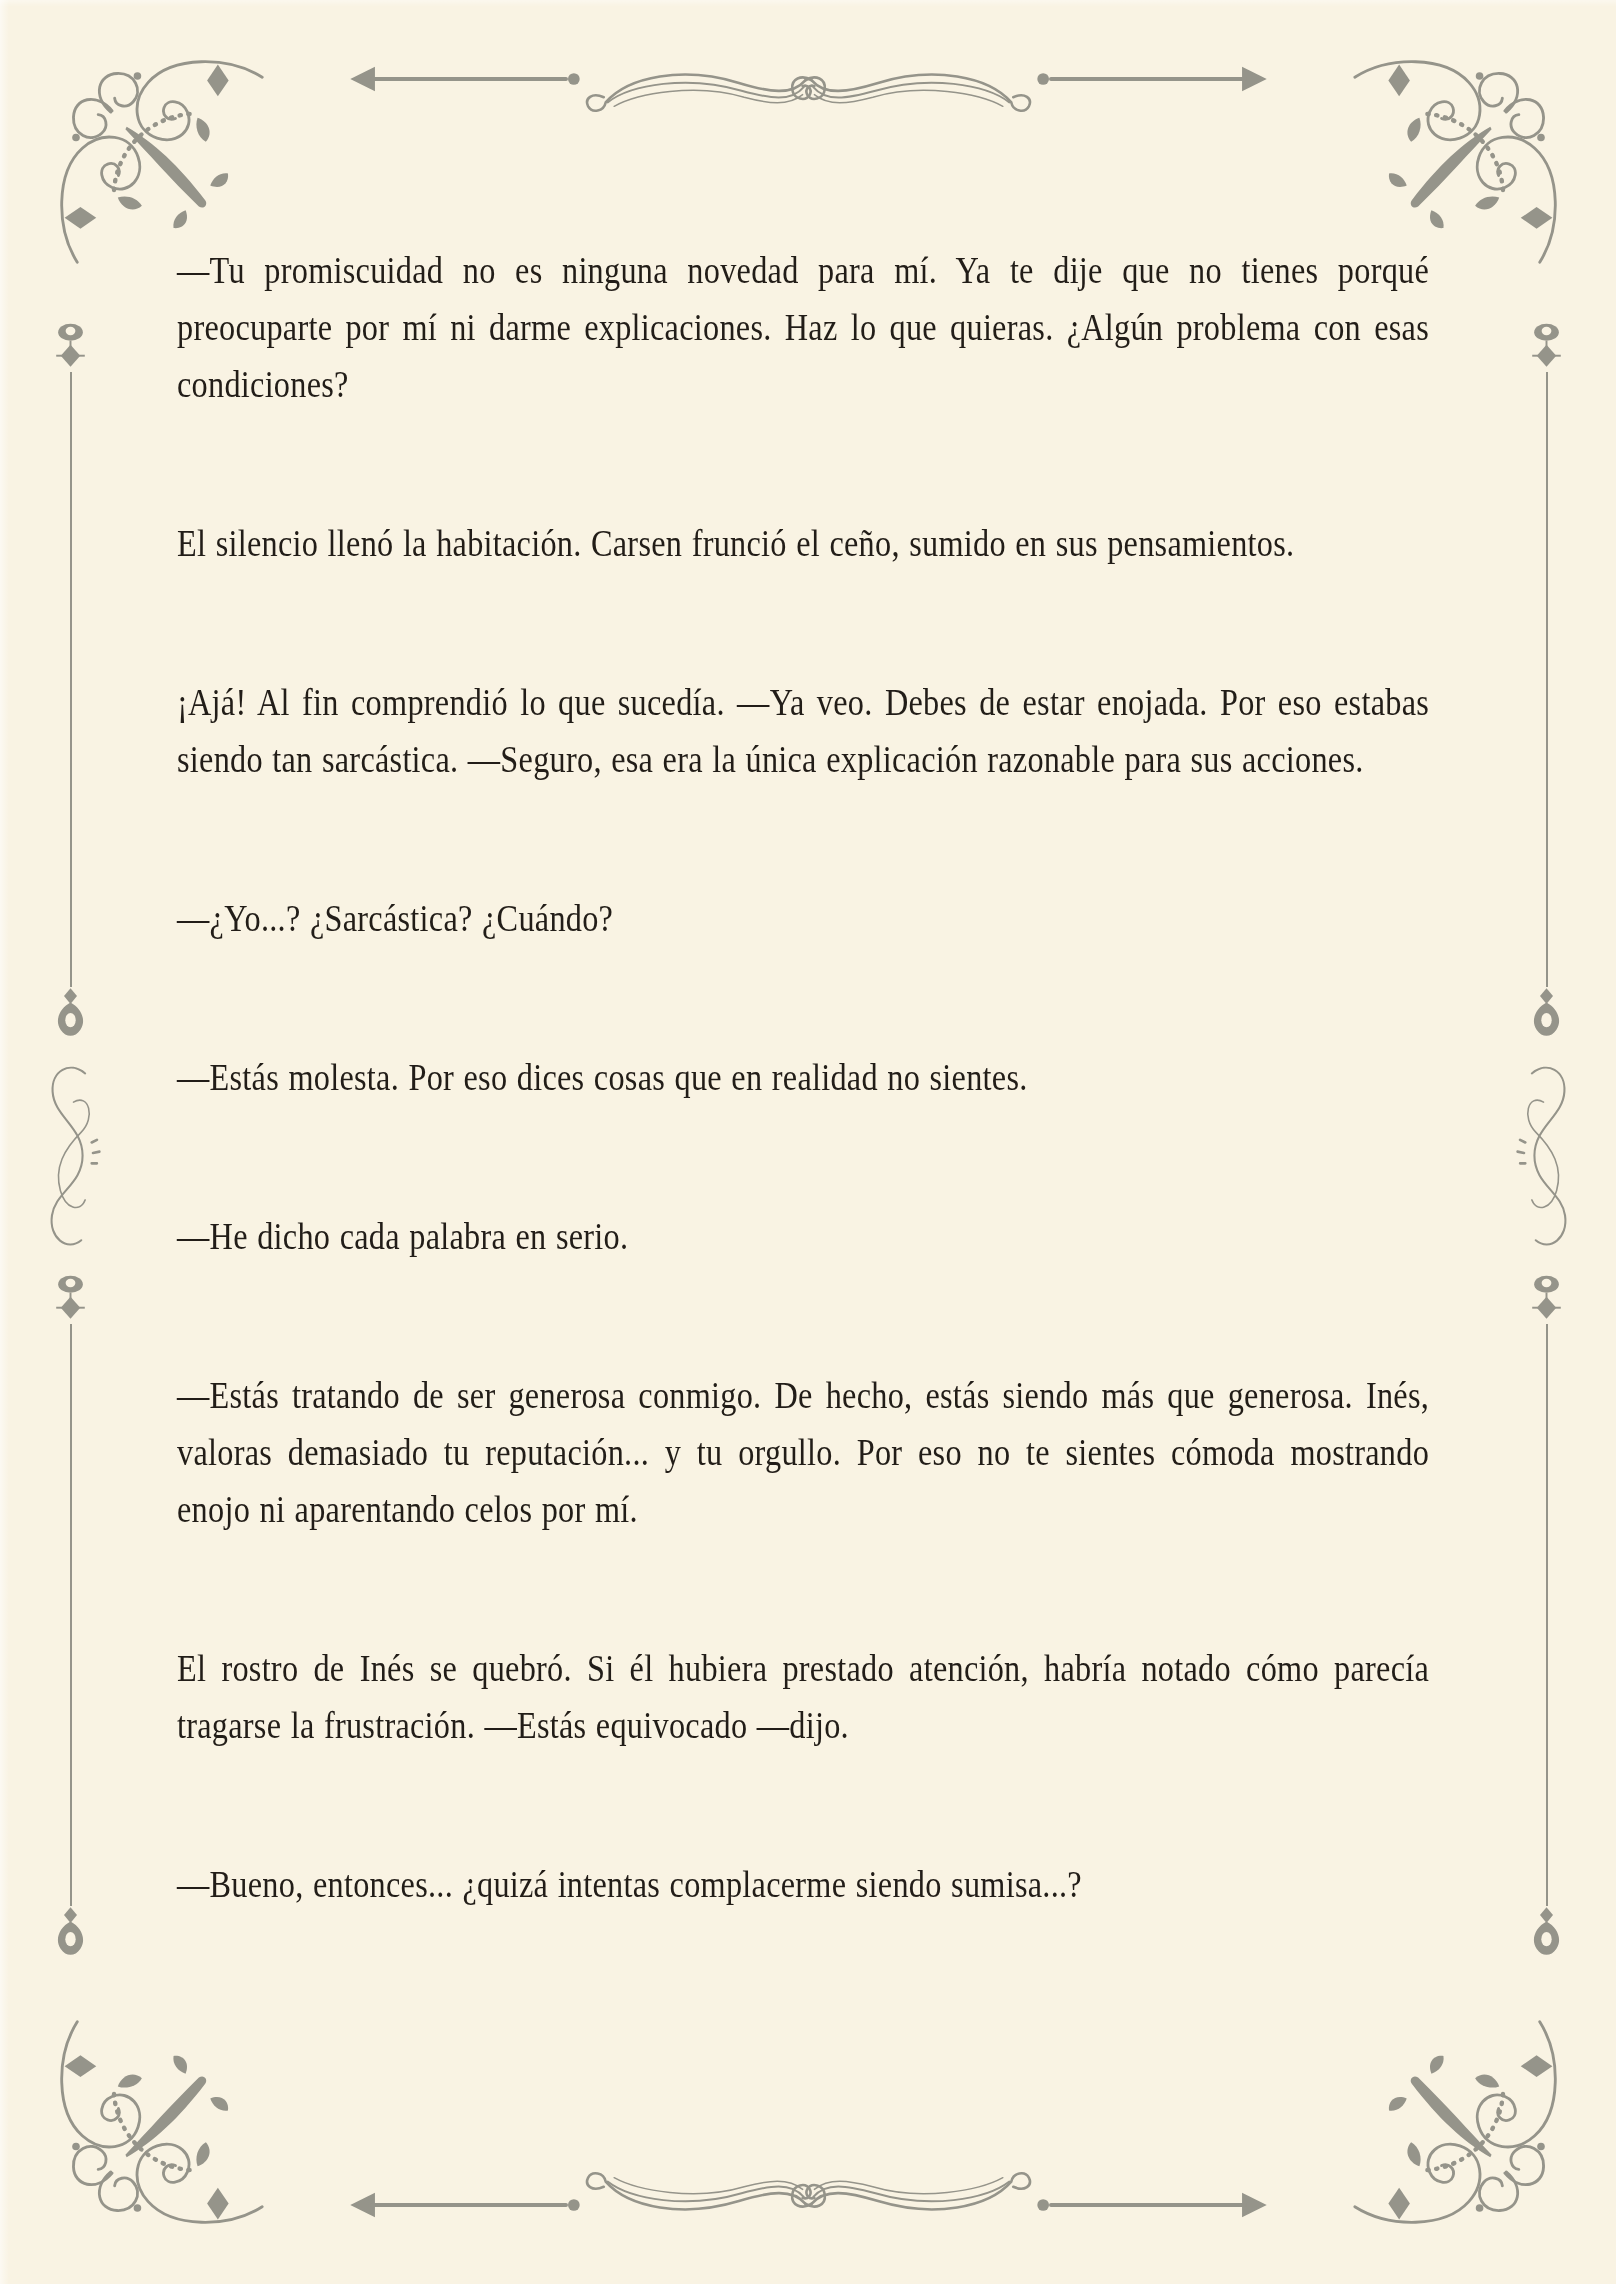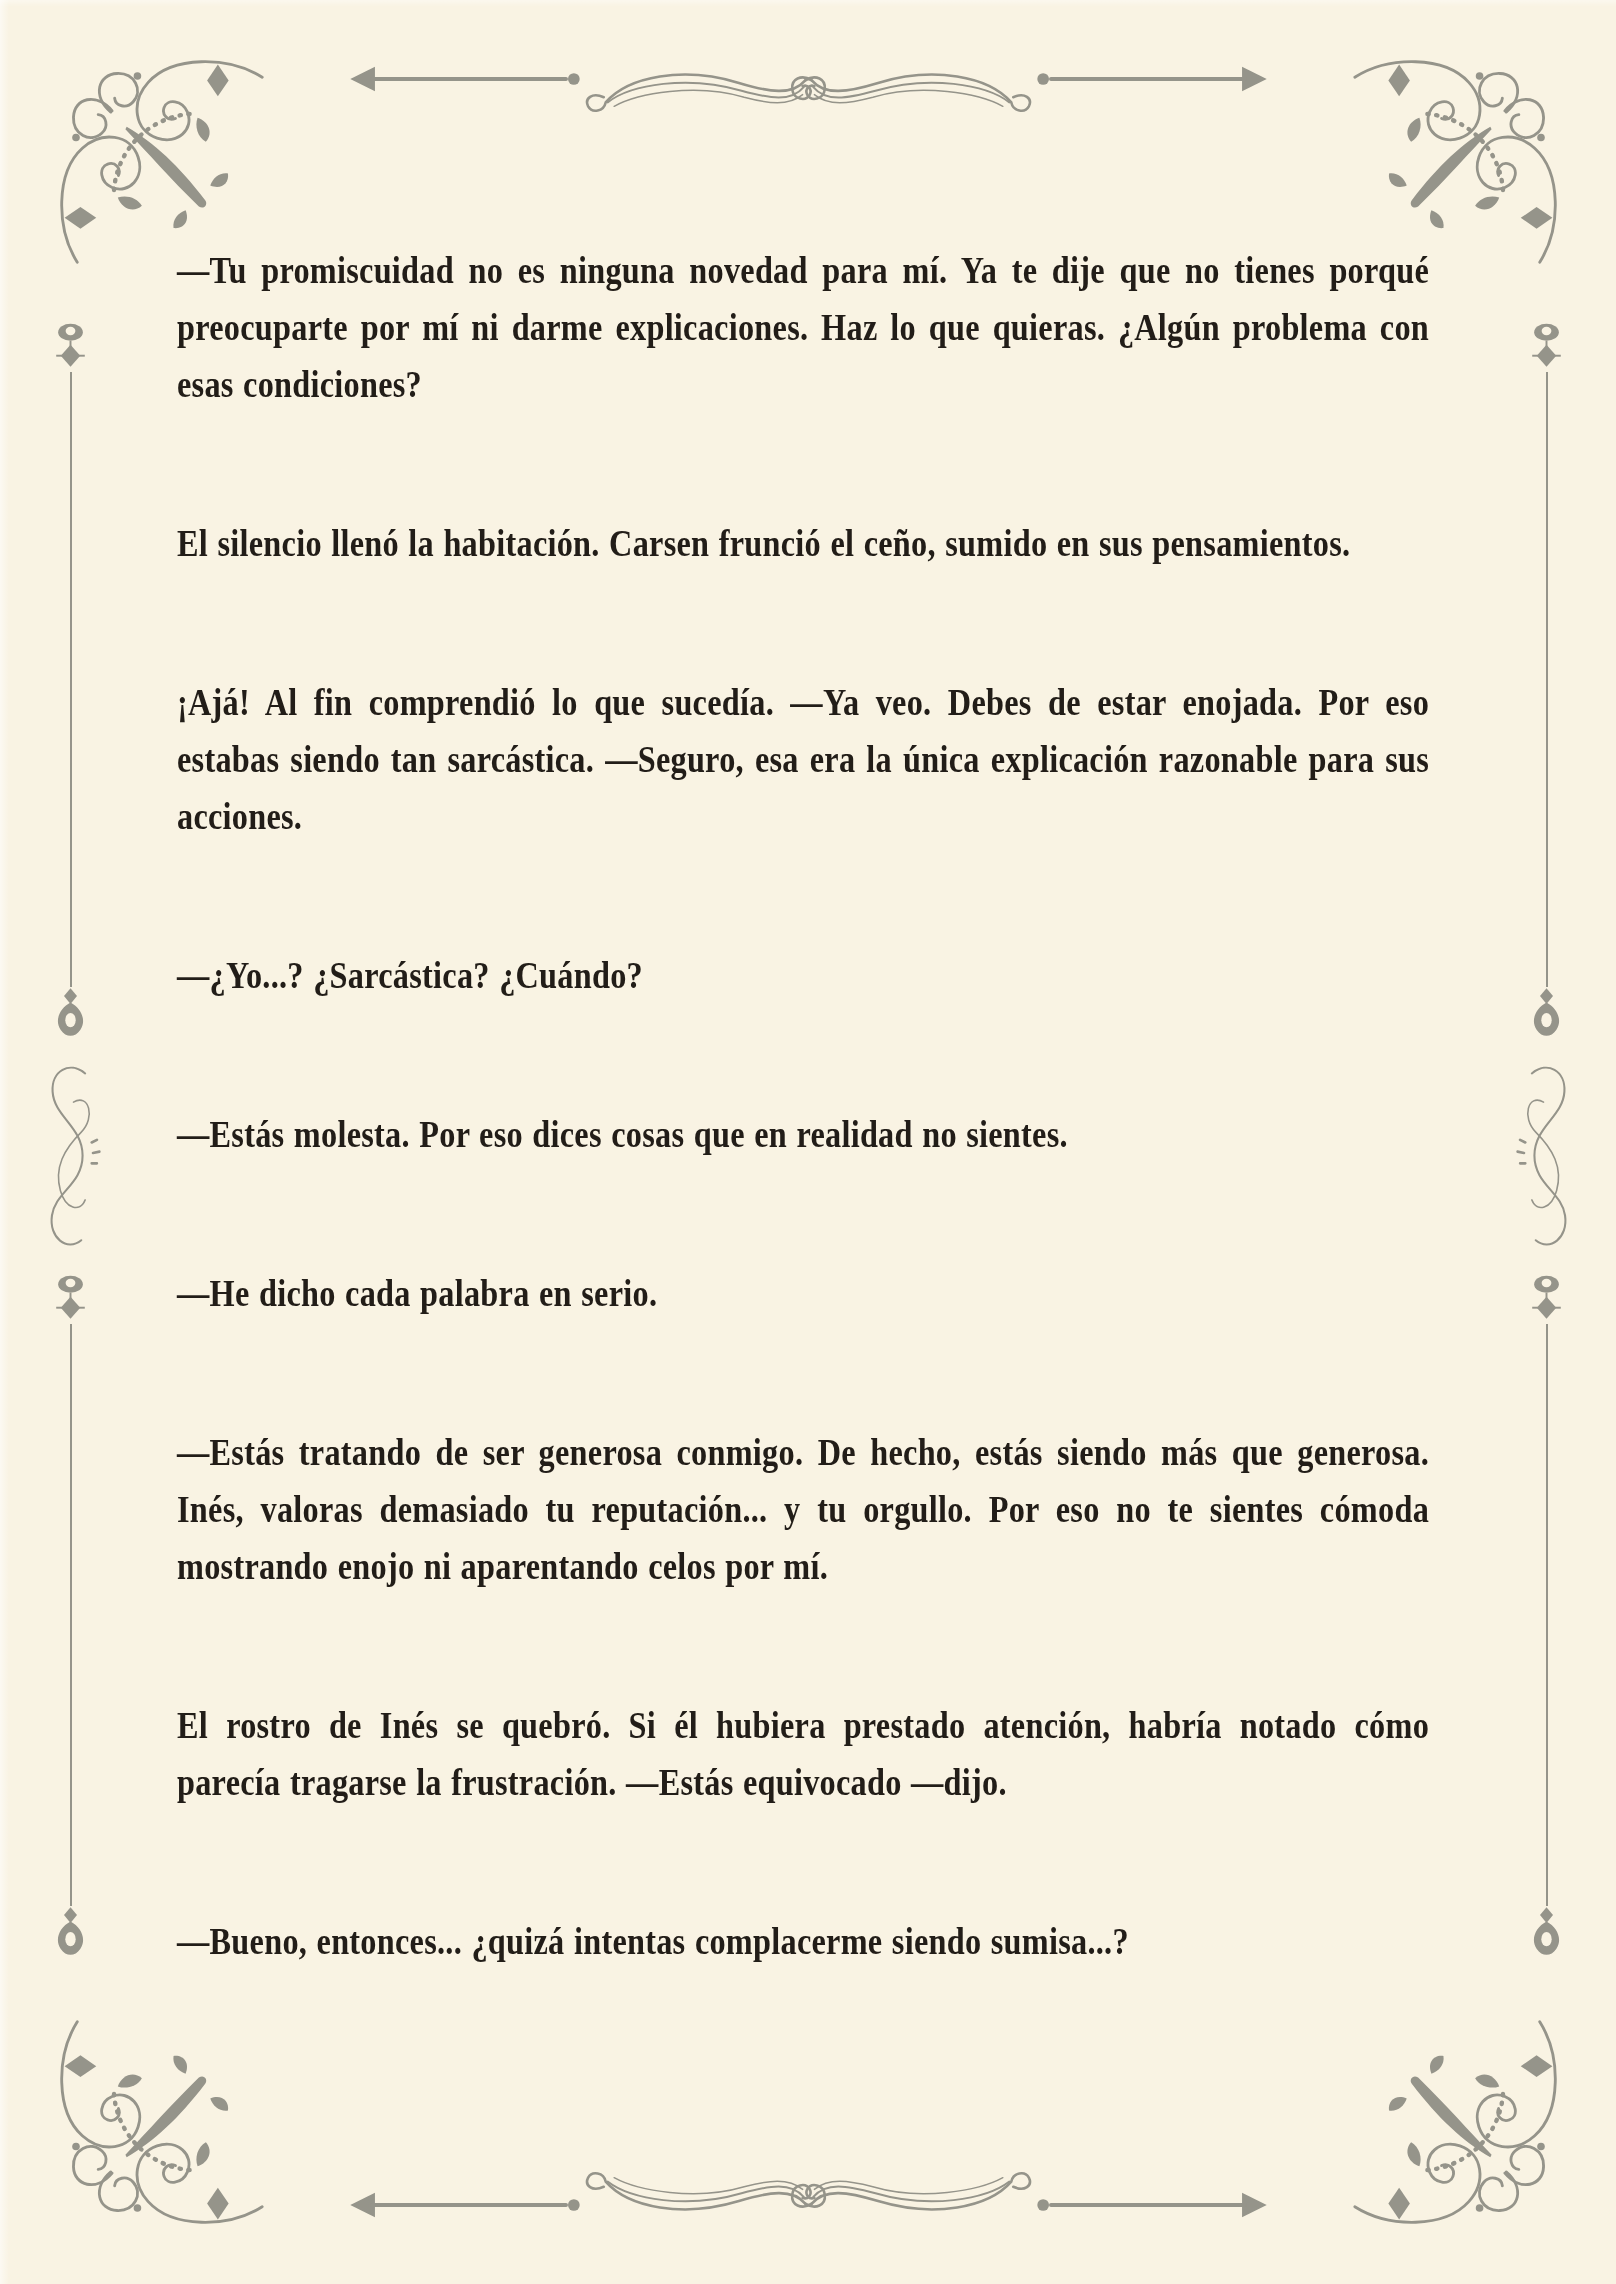--- a/index.html
+++ b/index.html
@@ -8,21 +8,20 @@
     --text:#221d18;
   }
   *{margin:0;padding:0;box-sizing:border-box;}
   html,body{background:#e8e2d2;}
   .page{
     position:relative;
     width:1617px;height:2284px;
     background:var(--background);
     overflow:hidden;
     font-family:"Liberation Serif","DejaVu Serif",serif;
-    font-weight:bold;
   }
   
   .page::before{
     content:"";position:absolute;inset:0;pointer-events:none;
     background:
       linear-gradient(90deg,rgba(255,255,255,.55),rgba(255,255,255,0) 9px),
       linear-gradient(180deg,rgba(255,255,255,.4),rgba(255,255,255,0) 6.5px);
   }
   .orn{position:absolute;color:var(--ornament);opacity:.92;}
   

